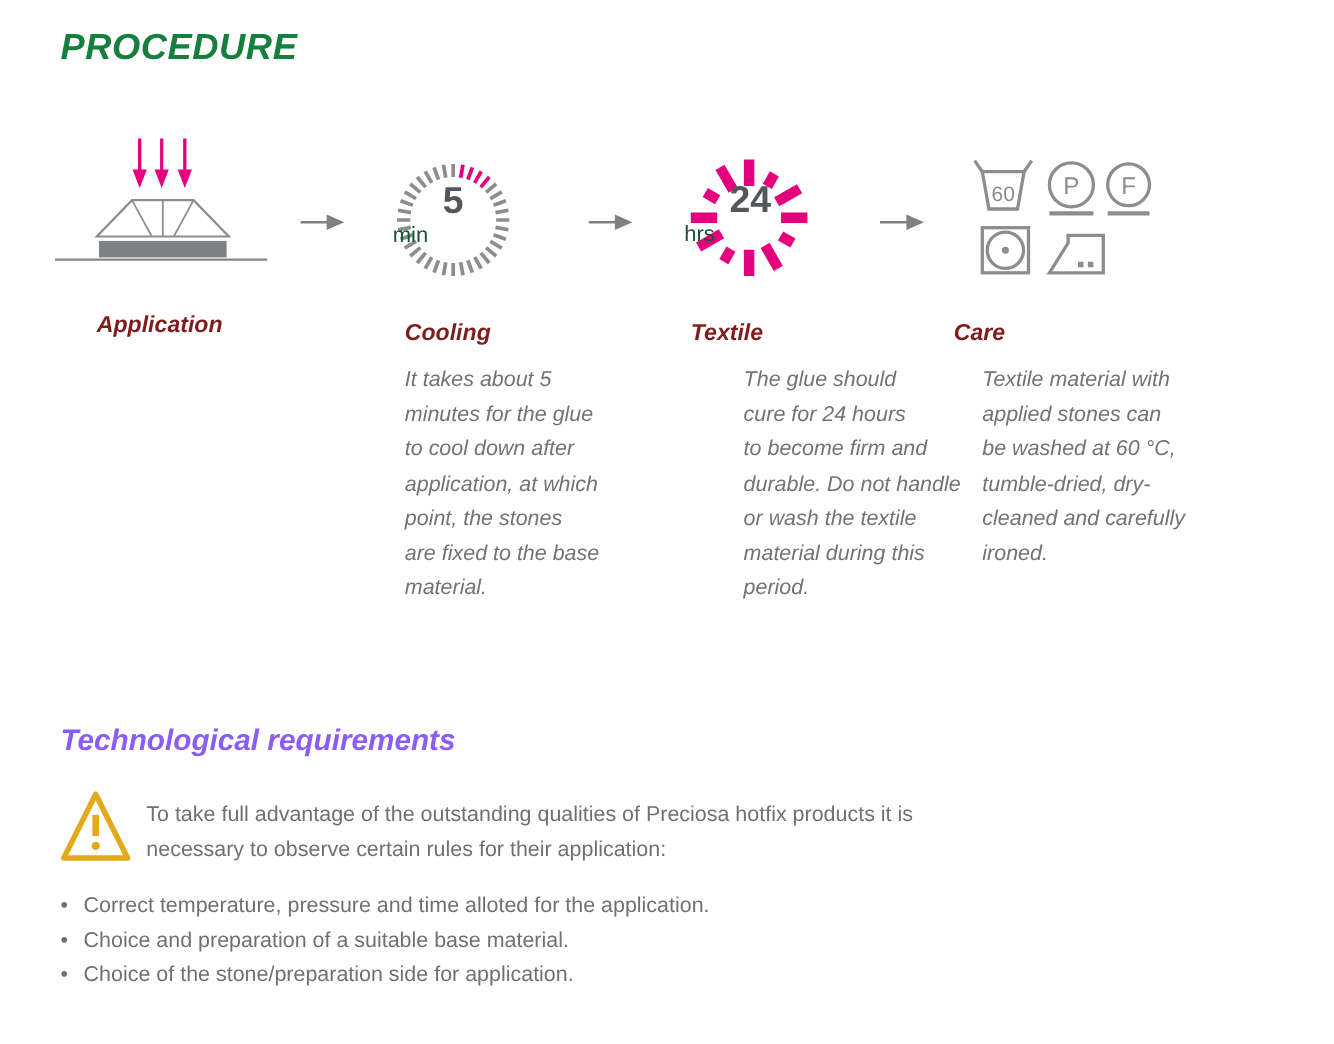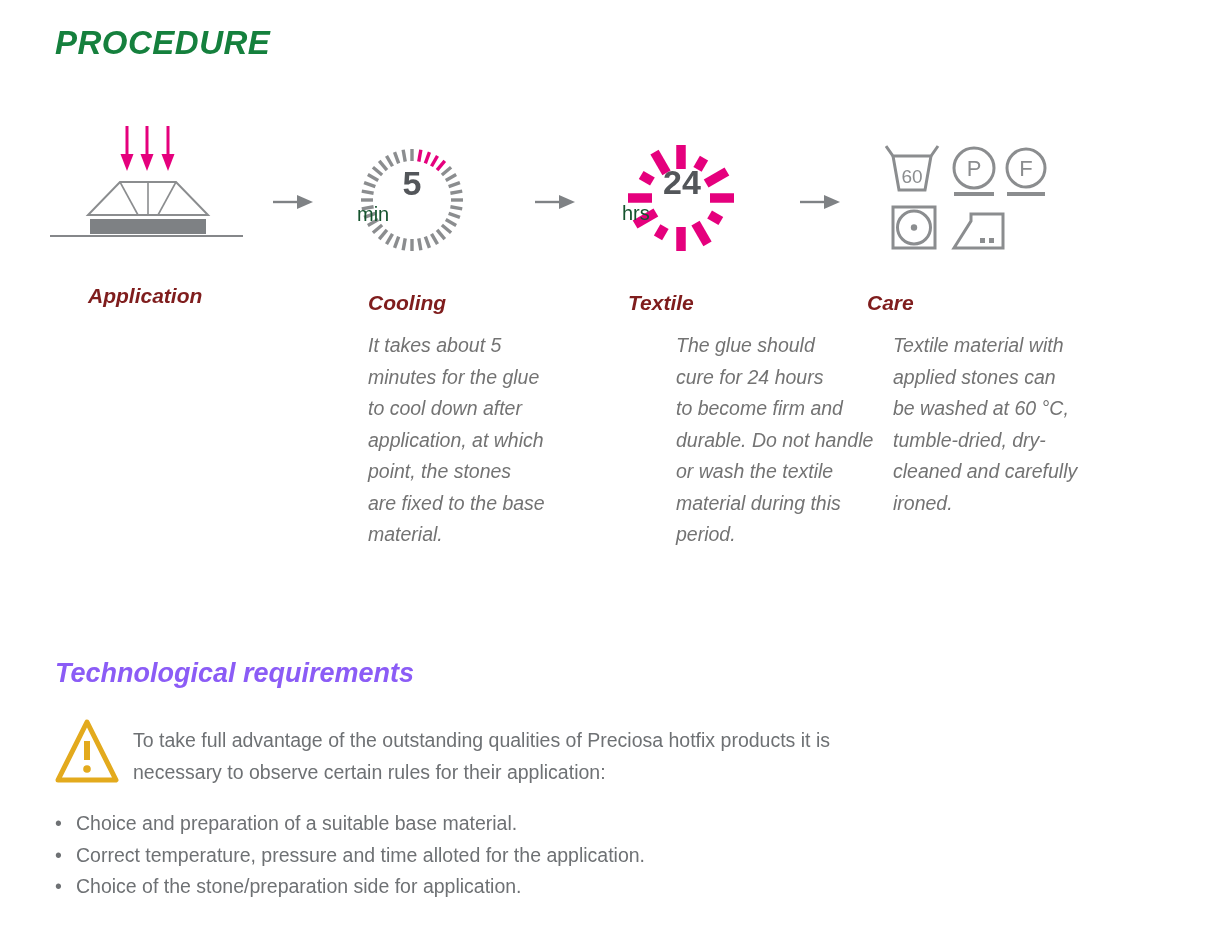--- a/index.html
+++ b/index.html
@@ -179,18 +179,18 @@
   <svg class="abs" style="left:54px;top:716px;" width="66" height="72" viewBox="0 0 66 72">
     <path d="M33 6 L62 64 H4 Z" fill="none" stroke="#e3aa1d" stroke-width="5" stroke-linejoin="round"></path>
     <line x1="33" y1="25" x2="33" y2="44" stroke="#e3aa1d" stroke-width="6"></line>
     <circle cx="33" cy="53" r="3.8" fill="#e3aa1d"></circle>
   </svg>
 
   <div class="abs tech-intro" style="left:133px;top:725px;width:860px;">To take full advantage of the outstanding qualities of Preciosa hotfix products it is
 necessary to observe certain rules for their application:</div>
 
   <ul class="abs bullets" style="left:55px;top:808px;width:900px;">
+    <li>Correct temperature, pressure and time alloted for the application.</li>
     <li>Choice and preparation of a suitable base material.</li>
-    <li>Correct temperature, pressure and time alloted for the application.</li>
     <li>Choice of the stone/preparation side for application.</li>
   </ul>
 
 </div>
 
 </body></html>

